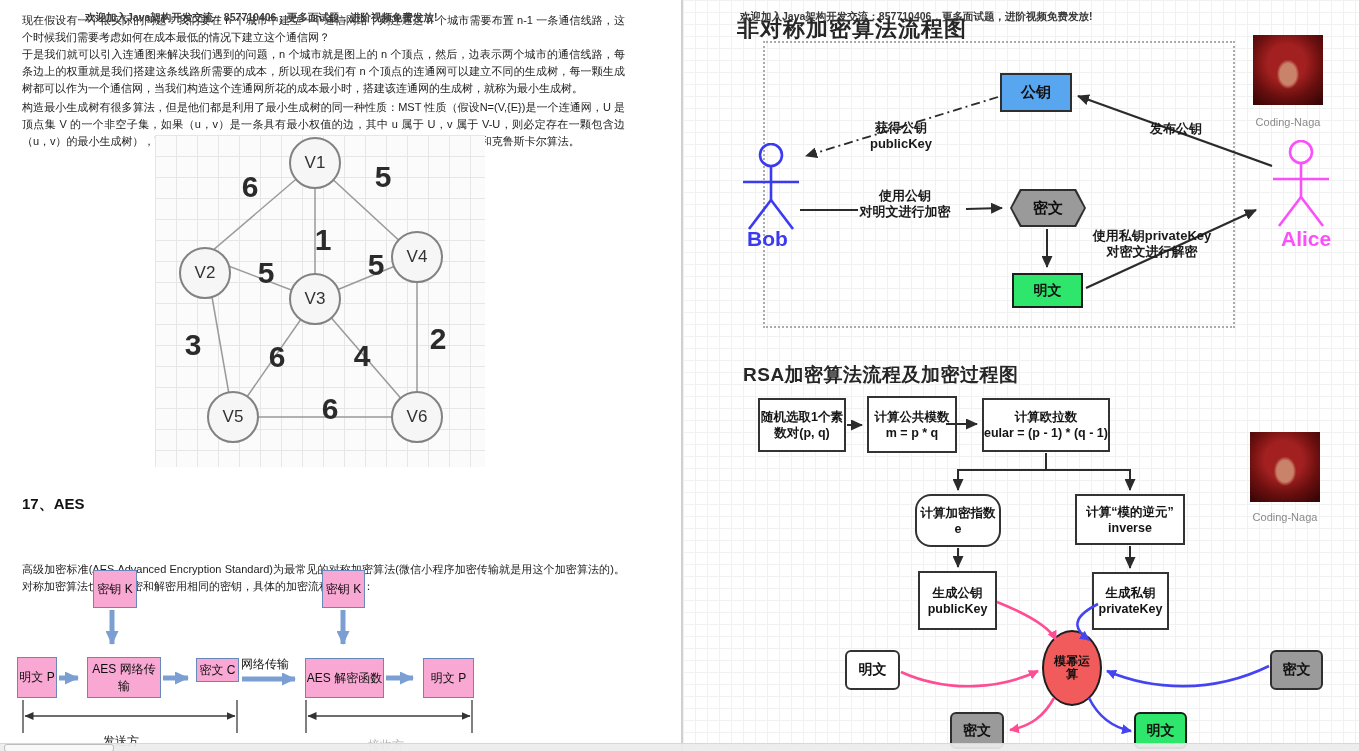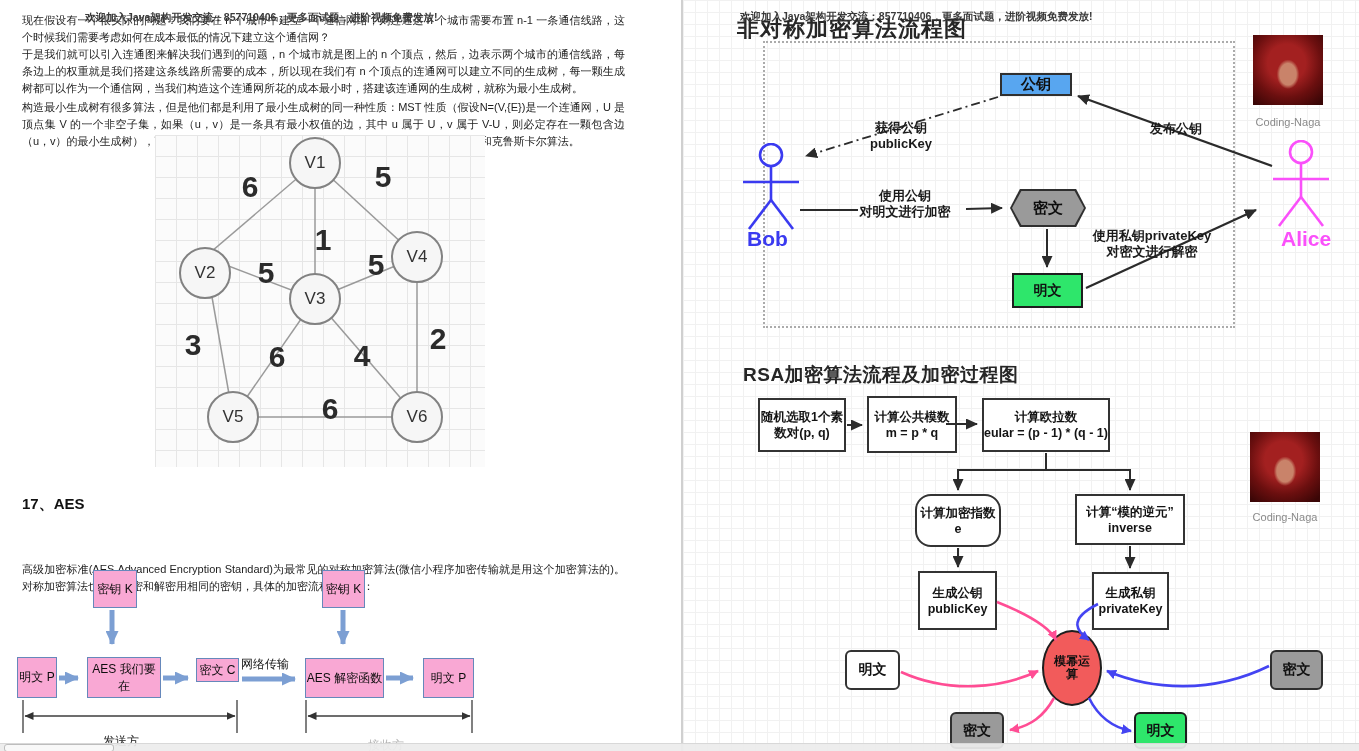--- a/index.html
+++ b/index.html
@@ -106,34 +106,34 @@
     <div class="gweight" style="left:207px;top:221px;">4</div>
     <div class="gweight" style="left:283px;top:204px;">2</div>
     <div class="gweight" style="left:175px;top:274px;">6</div>
   </div>
 
   <div class="abs h-aes" style="left:22px;top:495px;">17、AES</div>
   <div class="abs para" style="left:22px;top:518px;margin-top:43px;">高级加密标准(AES,Advanced Encryption Standard)为最常见的对称加密算法(微信小程序加密传输就是用这个加密算法的)。对称加密算法也就是加密和解密用相同的密钥，具体的加密流程如下图：</div>
 
   <div class="abs aesbox" style="left:93px;top:570px;width:44px;height:38px;">密钥 K</div>
   <div class="abs aesbox" style="left:17px;top:657px;width:40px;height:41px;">明文 P</div>
-  <div class="abs aesbox" style="left:87px;top:657px;width:74px;height:41px;">AES 我们要在</div>
+  <div class="abs aesbox" style="left:87px;top:657px;width:74px;height:41px;">AES 网络传输</div>
   <div class="abs aesbox" style="left:196px;top:658px;width:43px;height:24px;">密文 C</div>
   <div class="abs aesbox" style="left:305px;top:658px;width:79px;height:40px;">AES 解密函数</div>
   <div class="abs aesbox" style="left:322px;top:570px;width:43px;height:38px;">密钥 K</div>
   <div class="abs aesbox" style="left:423px;top:658px;width:51px;height:40px;">明文 P</div>
   <div class="abs netlabel" style="left:241px;top:656px;">网络传输</div>
   <div class="abs measure-label" style="left:103px;top:733px;">发送方</div>
   <div class="abs measure-label" style="left:368px;top:737px;opacity:0.35;">接收方</div>
 
   <div class="abs watermark" style="left:740px;top:10px;">欢迎加入Java架构开发交流：857710406，更多面试题，进阶视频免费发放!</div>
   <div class="abs title1" style="left:737px;top:14px;">非对称加密算法流程图</div>
   <div class="abs dotted-box" style="left:763px;top:41px;width:468px;height:283px;"></div>
 
-  <div class="abs bluebox" style="left:1000px;top:73px;width:72px;height:23px;">公钥</div>
+  <div class="abs bluebox" style="left:1000px;top:73px;width:72px;height:39px;">公钥</div>
 
   <svg class="abs" style="left:740px;top:143px;z-index:2;" width="62" height="90">
     <g stroke="#3a3af0" stroke-width="2.6" fill="none">
       <circle cx="31" cy="12" r="11"></circle>
       <line x1="31" y1="23" x2="31" y2="57"></line>
       <line x1="3" y1="39" x2="59" y2="39"></line>
       <line x1="31" y1="57" x2="9" y2="86"></line>
       <line x1="31" y1="57" x2="53" y2="86"></line>
     </g>
   </svg>

